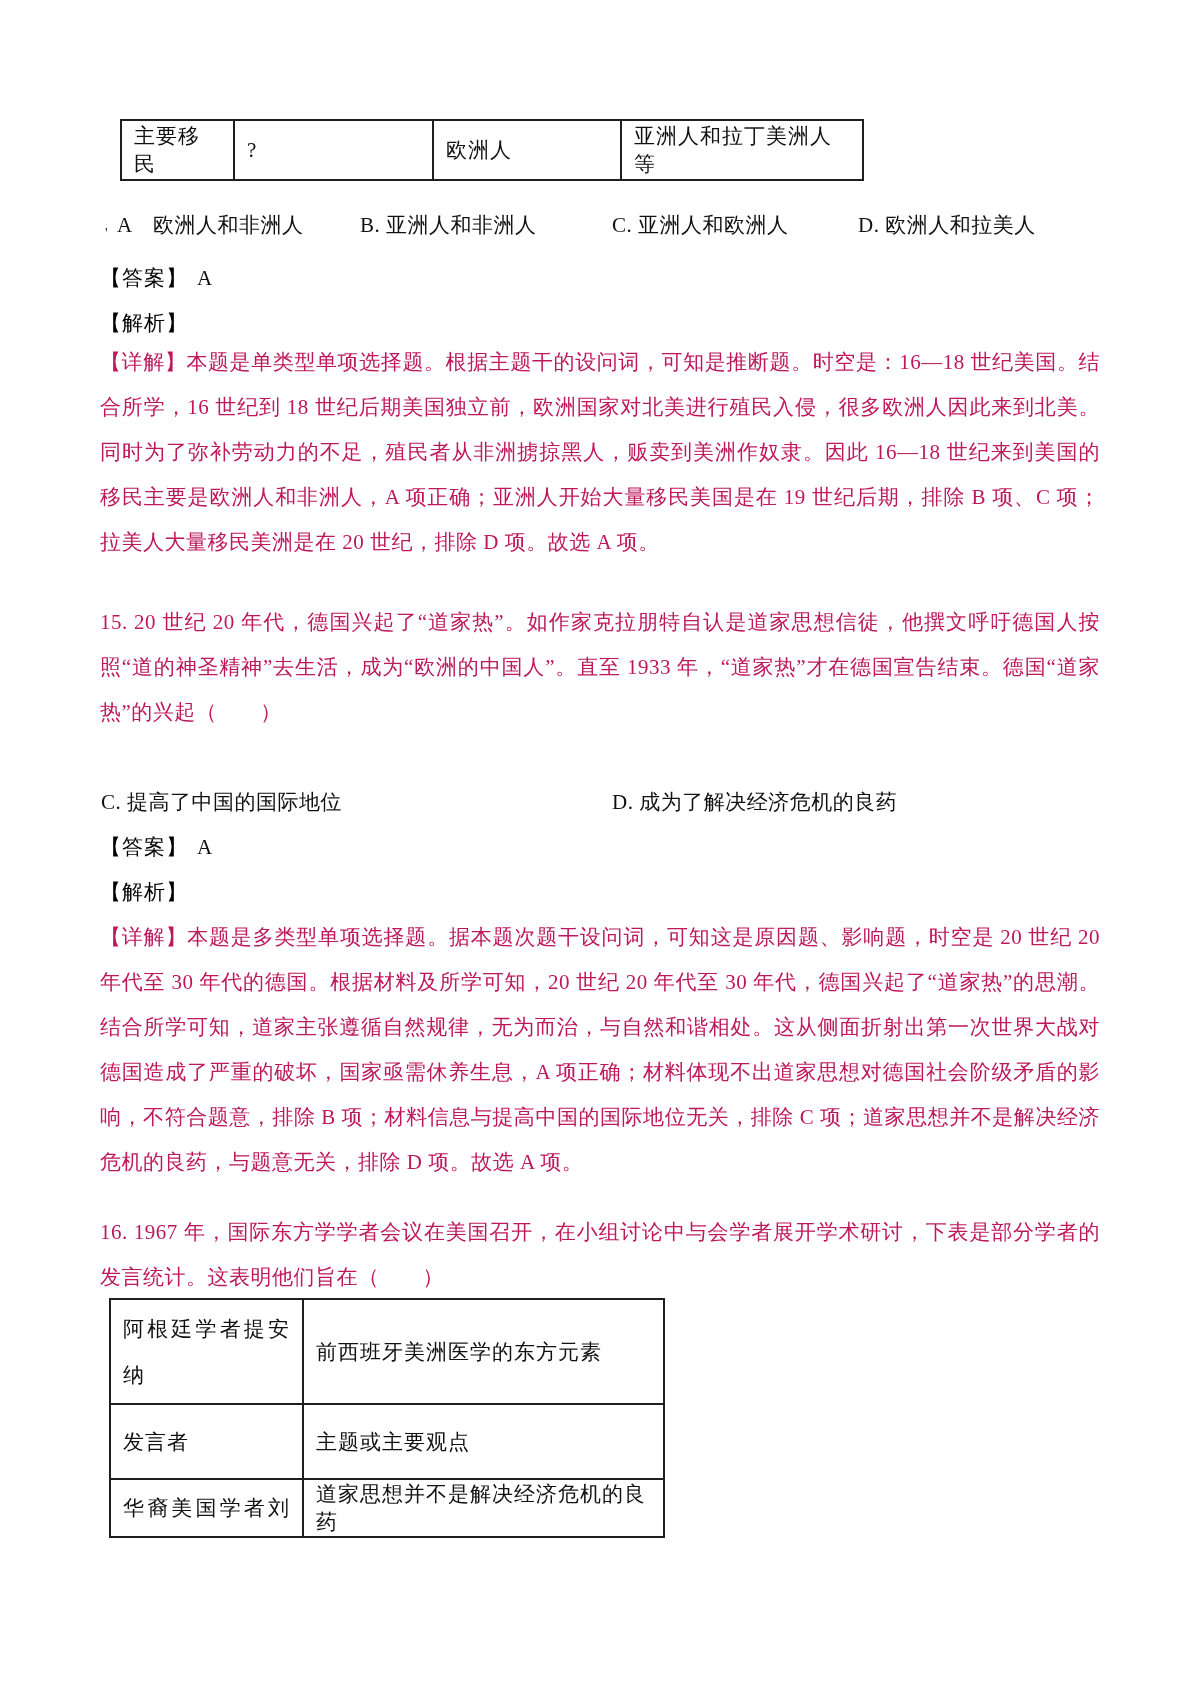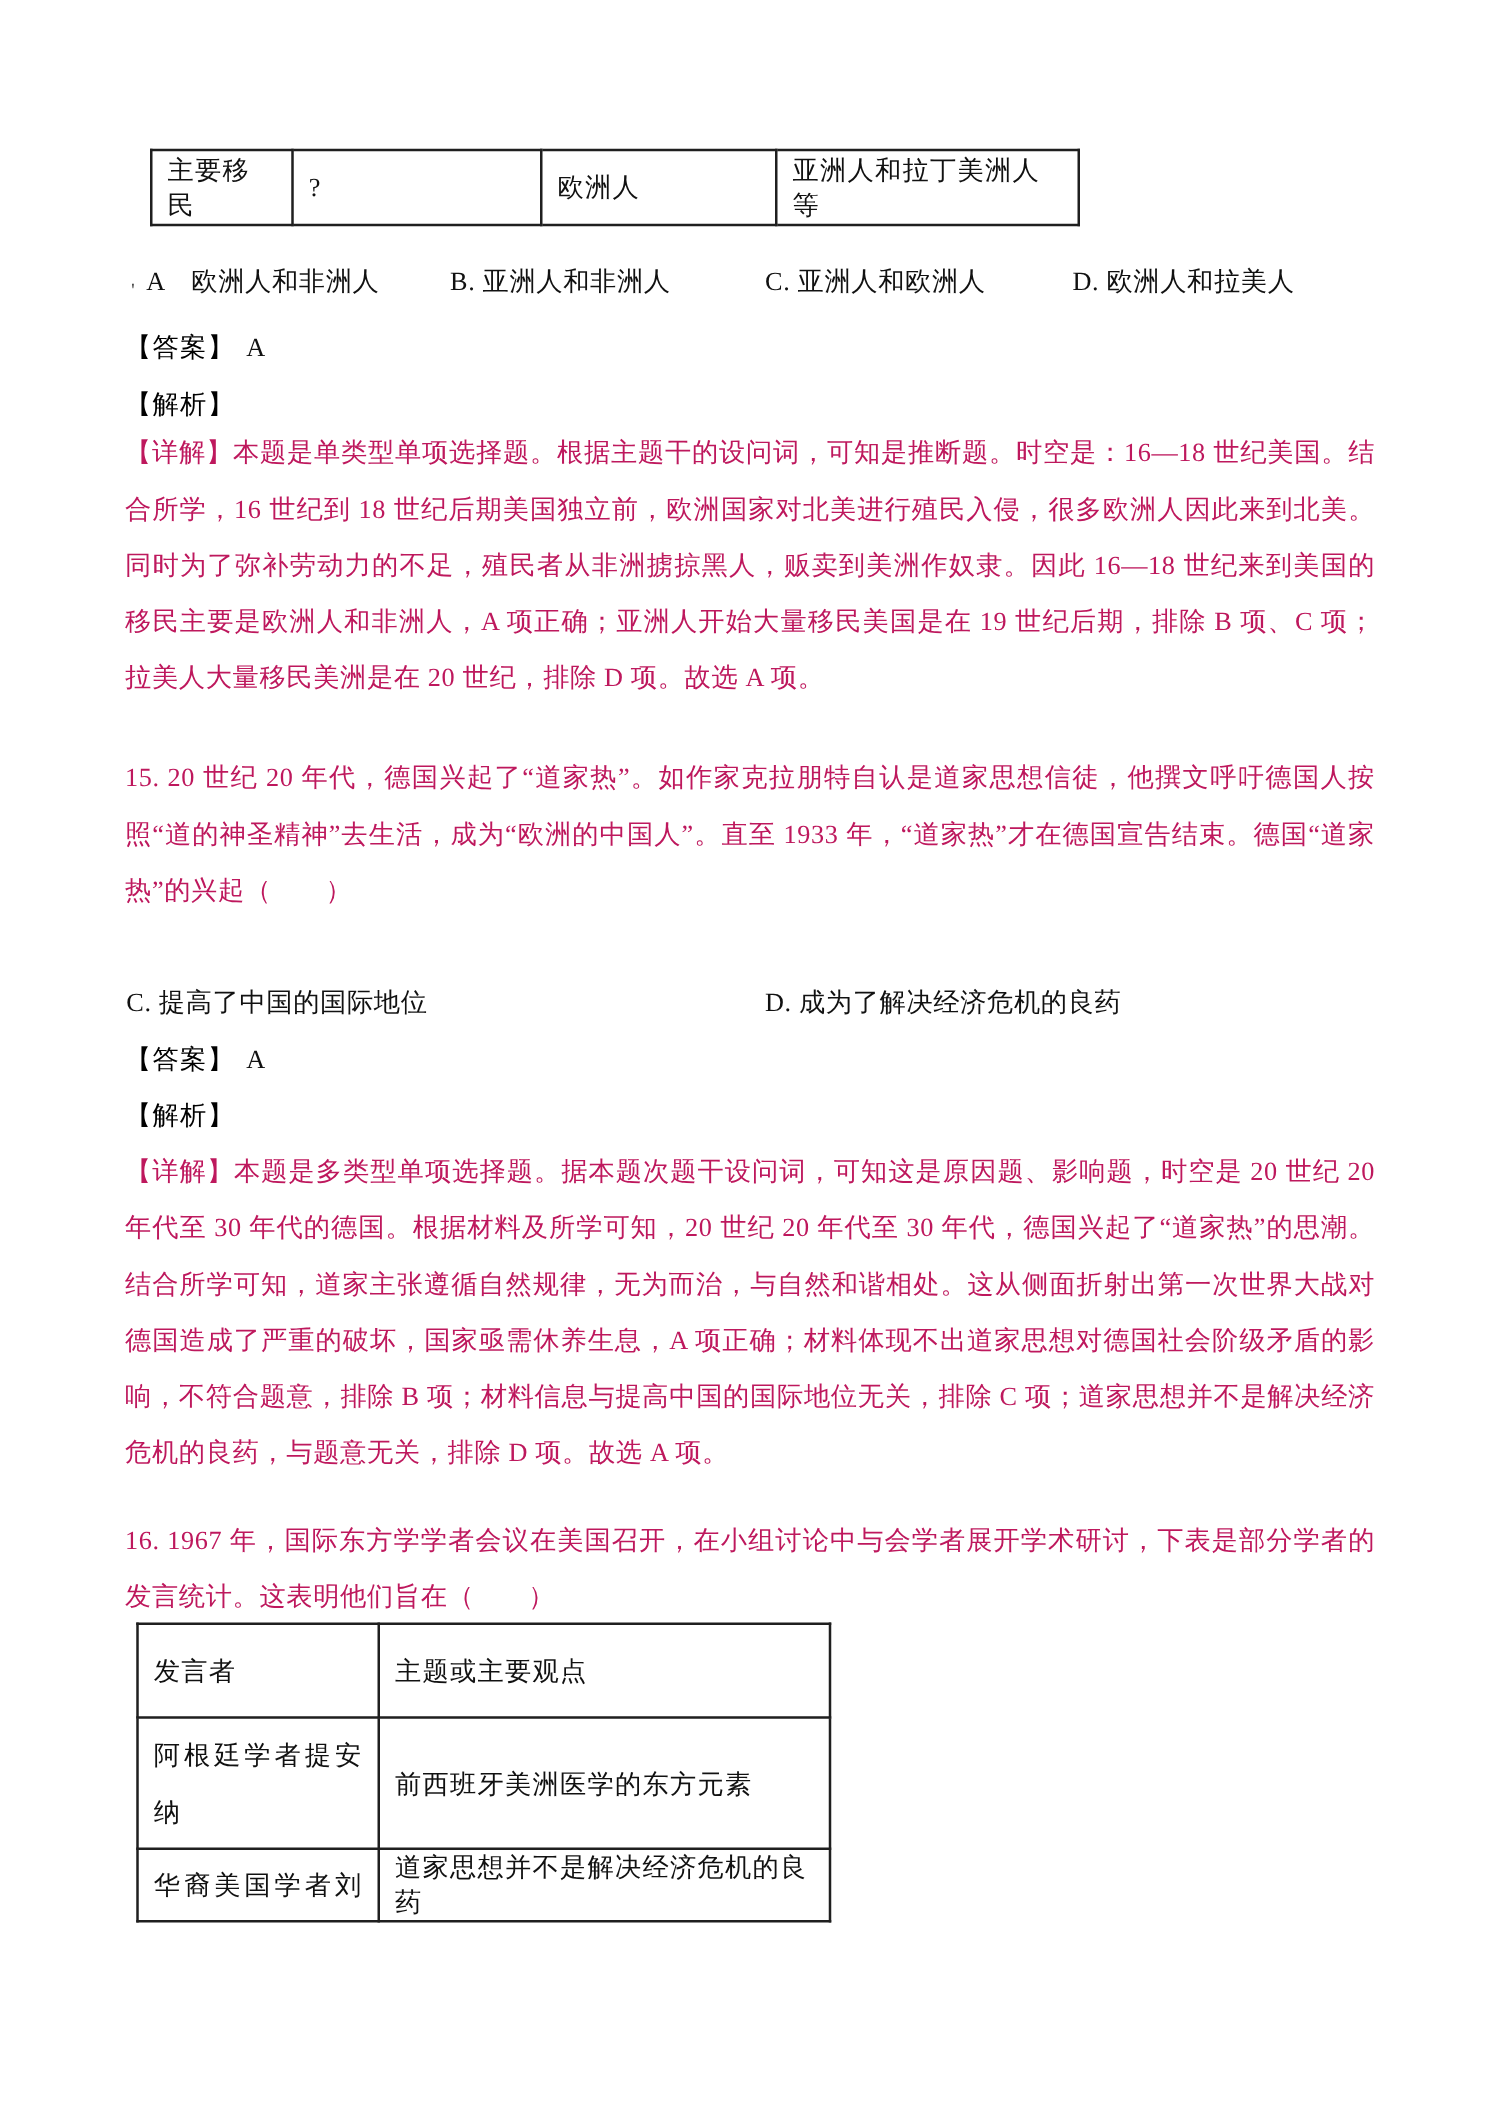--- a/index.html
+++ b/index.html
@@ -96,26 +96,26 @@
 
   <div class="para" style="top:1210px; height:92px;">16. 1967 年，国际东方学学者会议在美国召开，在小组讨论中与会学者展开学术研讨，下表是部分学者的发言统计。这表明他们旨在（　　）</div>
 
   <table class="doc t2">
     <colgroup>
         <col style="width:193px">
         <col style="width:361px">
       </colgroup>
     <tbody>
         <tr>
+      <td class="mid dist">阿根廷学者提安纳</td>
+      <td class="mid">前西班牙美洲医学的东方元素</td>
+    </tr>
+    <tr>
       <td class="hdr">发言者</td>
       <td class="hdr">主题或主要观点</td>
-    </tr>
-    <tr>
-      <td class="mid dist">阿根廷学者提安纳</td>
-      <td class="mid">前西班牙美洲医学的东方元素</td>
     </tr>
     <tr>
       <td class="low dist">华裔美国学者刘</td>
       <td class="low">道家思想并不是解决经济危机的良药</td>
     </tr>
   </tbody>
     </table>
 
 </div>
 

